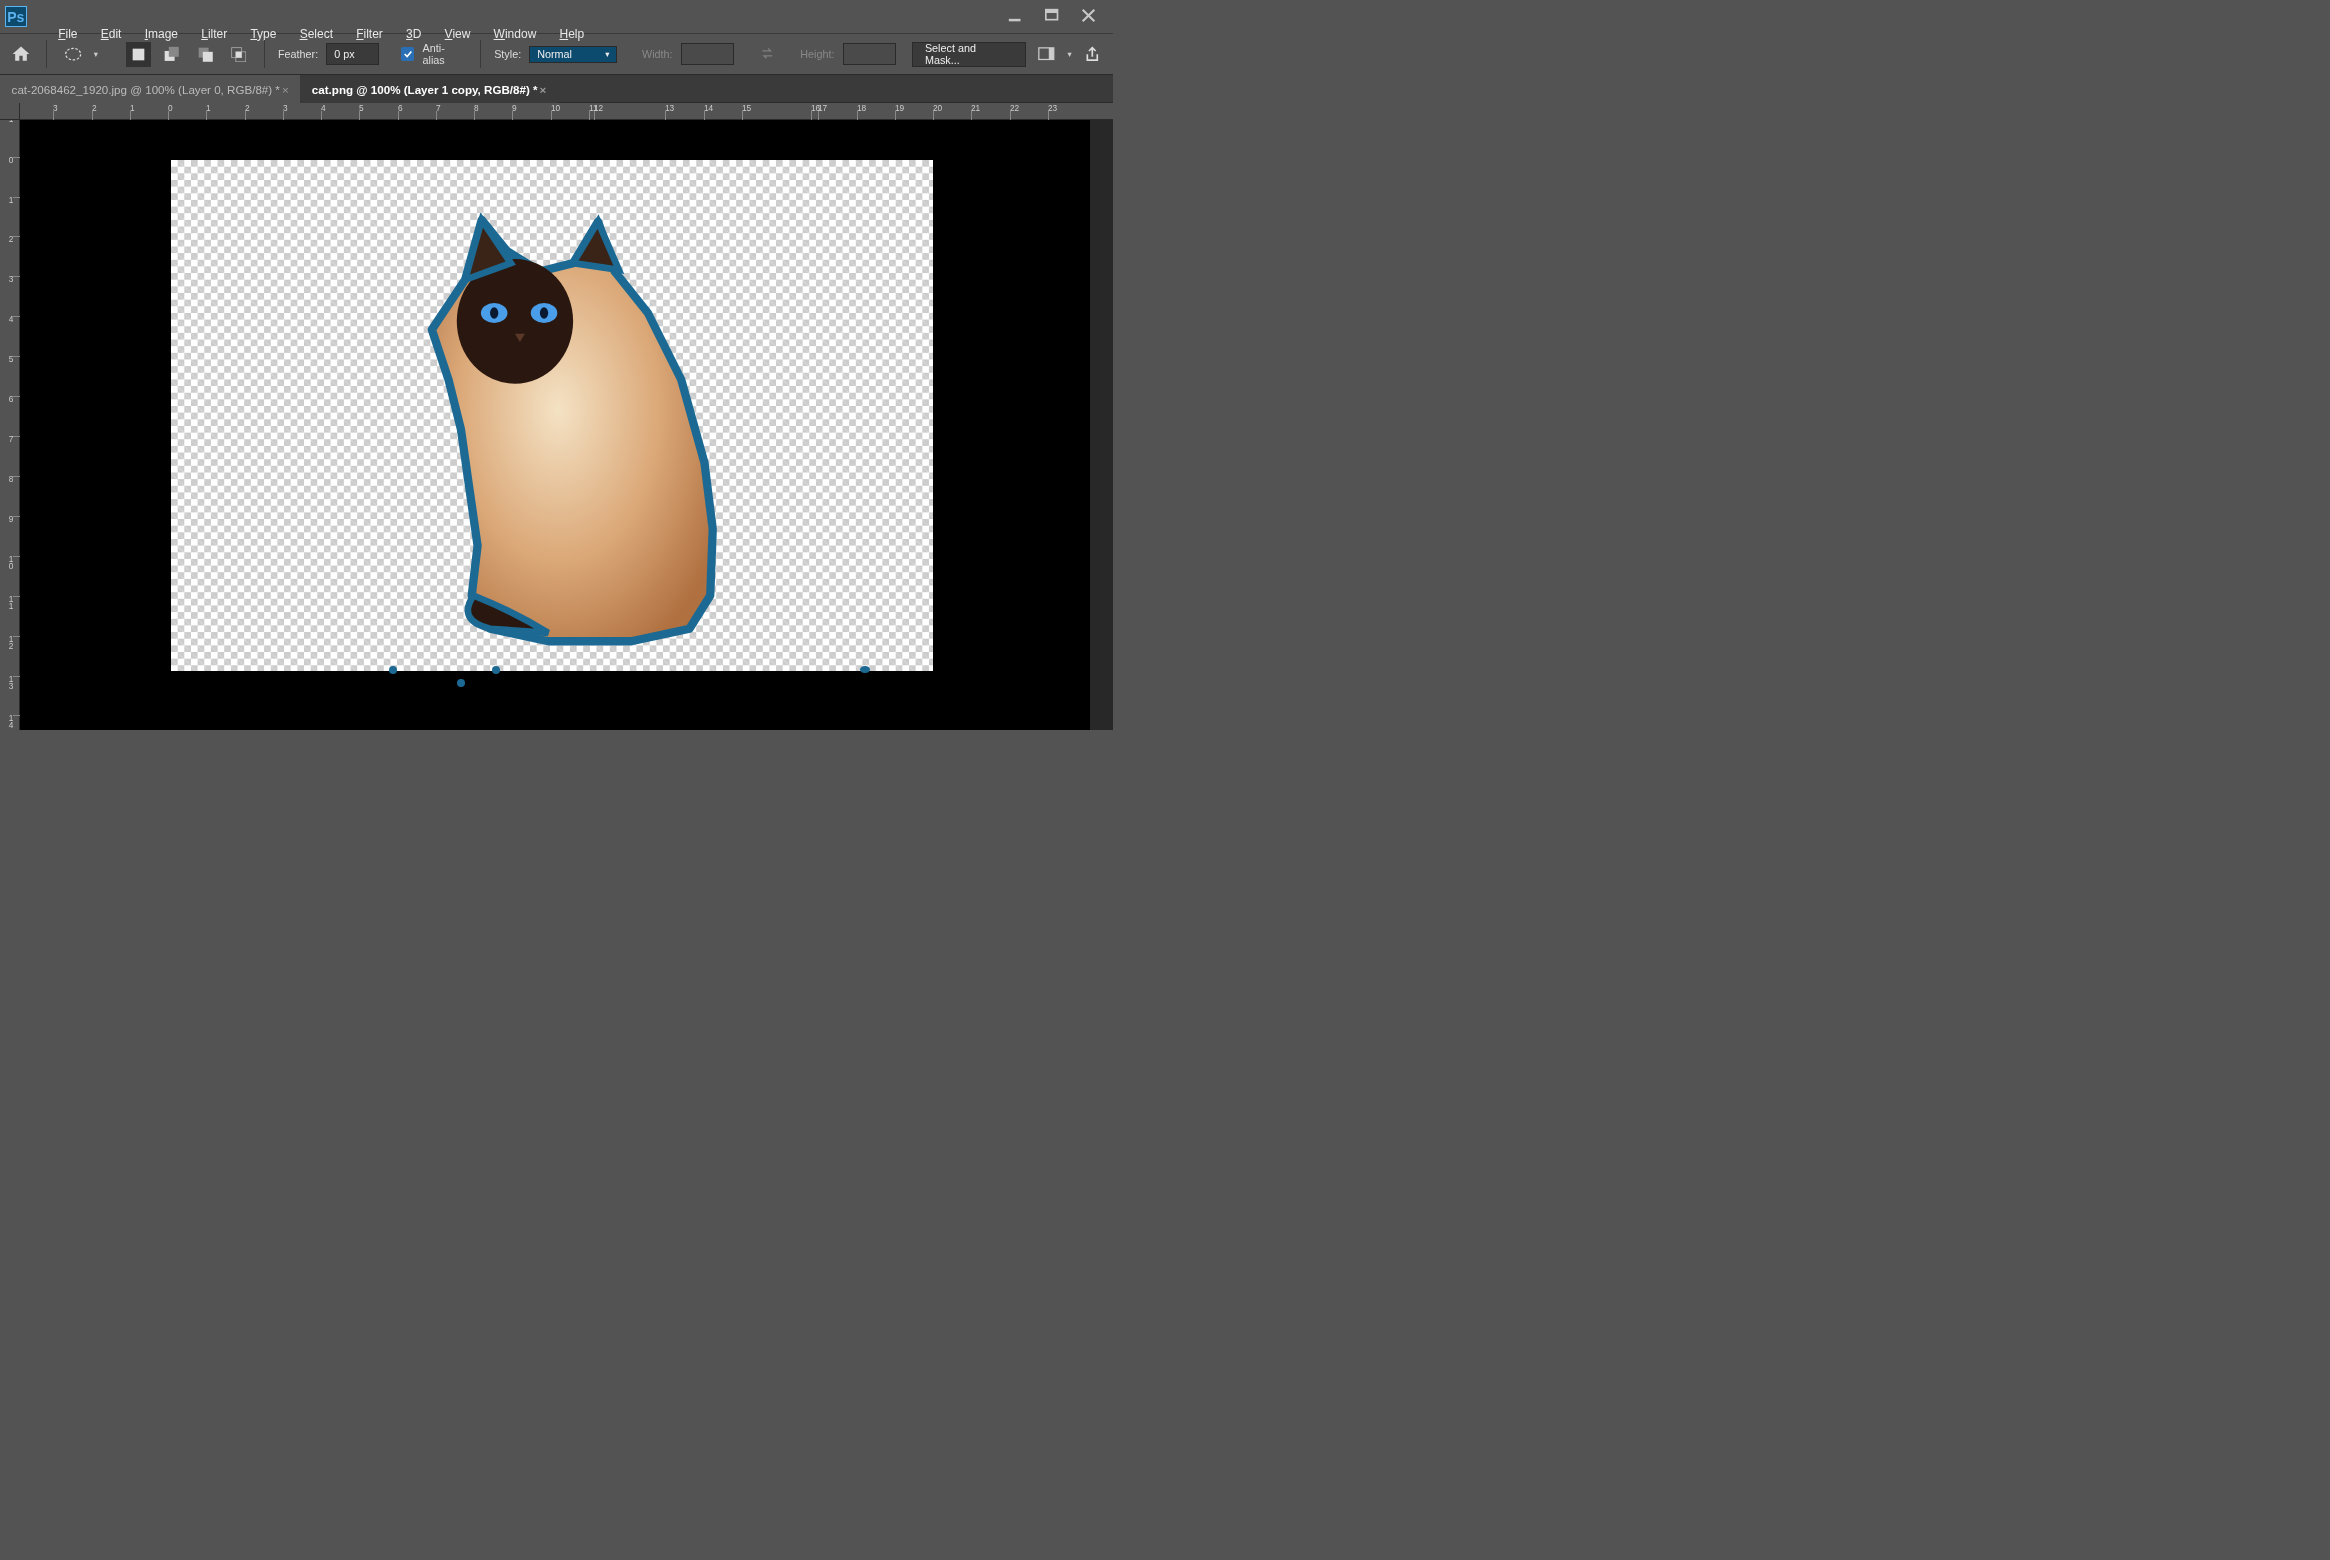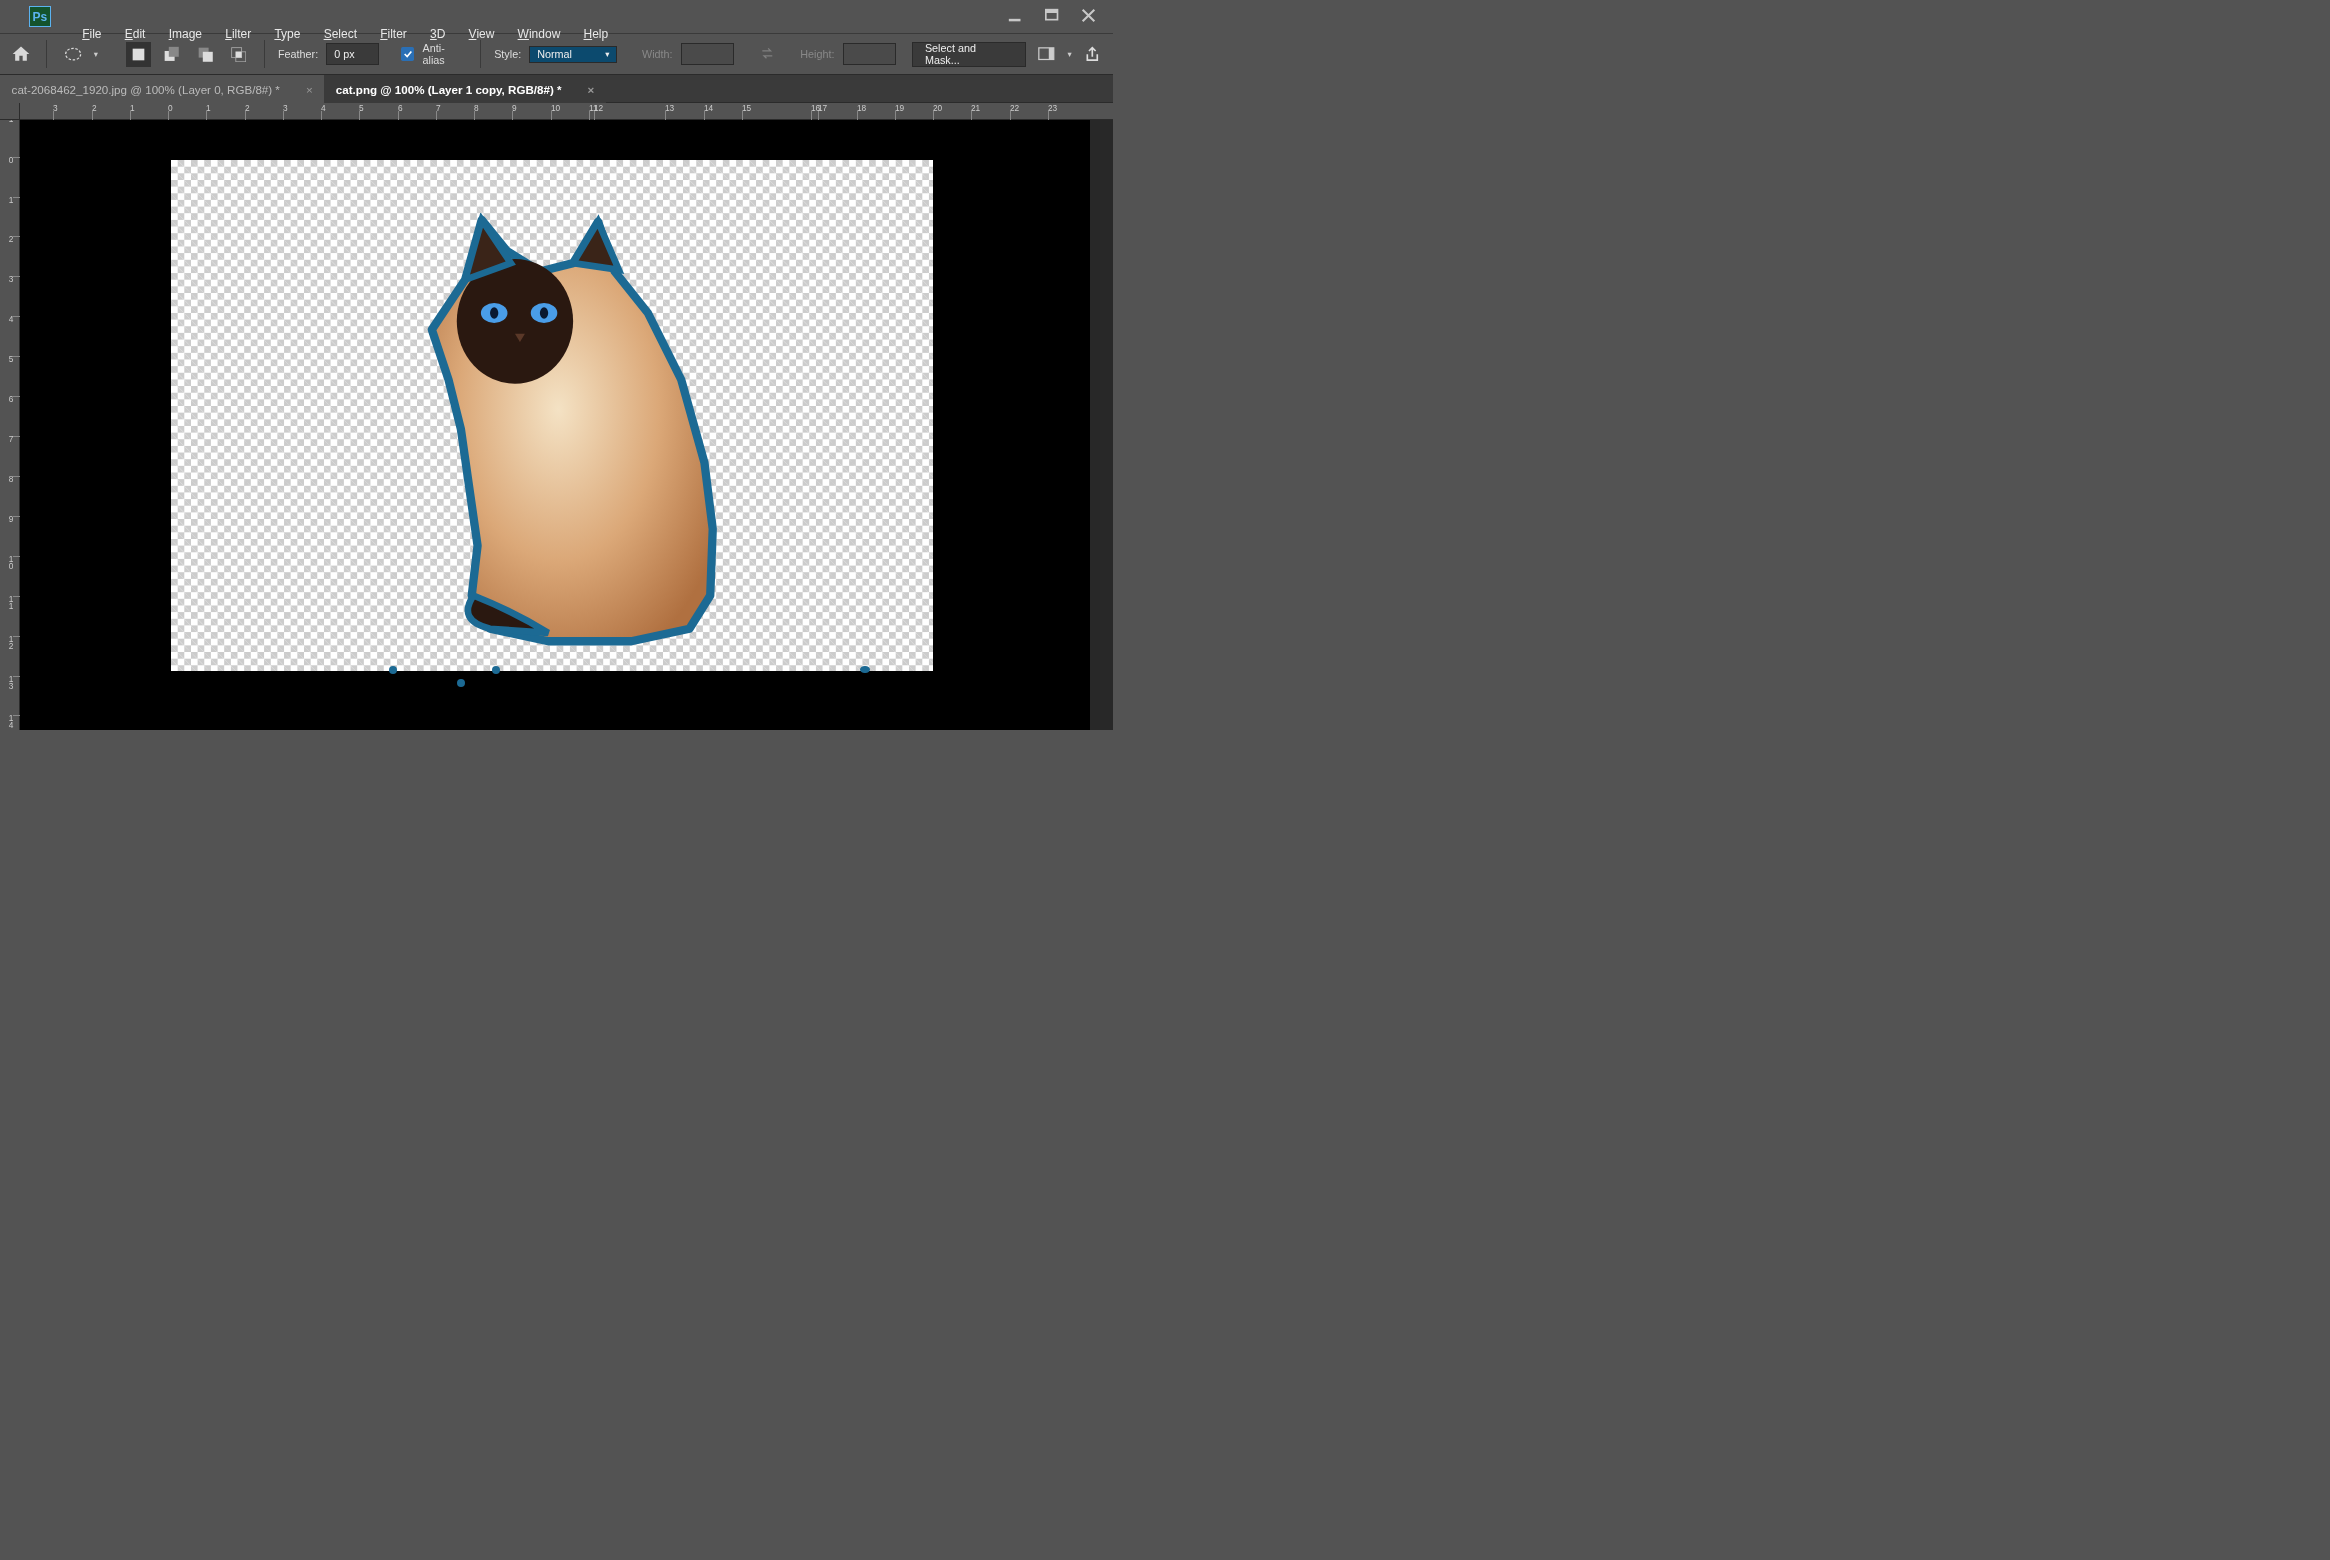--- a/index.html
+++ b/index.html
@@ -1,20 +1,20 @@
 <!DOCTYPE html>
 <html style="font-size:13.3px"><head>
 <meta charset="utf-8">
 <style>
 * { margin:0; padding:0; box-sizing:border-box; font-family:"Segoe UI",Tahoma,sans-serif; user-select:none; }
 body { background:#535353; color:#ddd; width:1113px; height:730px; overflow:hidden; font-size:10.8px; }
 
 
 .menubar { height:33px; background:#535353; display:flex; align-items:center; padding:0 5px; }
-.ps-logo { width:21.6px; height:21.6px; background:#14532d; border:0.8px solid #5bb3f0; display:flex; align-items:center; justify-content:center; color:#5bb3f0; font-weight:bold; font-size:12px; margin-right:20px;margin-left:24px; }
+.ps-logo { width:21.6px; height:21.6px; background:#0c4a6e; border:0.8px solid #5bb3f0; display:flex; align-items:center; justify-content:center; color:#5bb3f0; font-weight:bold; font-size:14px; margin-right:20px; }
 .menu-item { padding:0 11.6px; height:48px; display:flex; align-items:flex-end; color:#e8e8e8; font-size:12px; cursor:pointer; }
 .menu-item .ul { text-decoration:underline; }
 .win-controls { margin-left:auto; display:flex; gap:21.6px; padding-right:11.6px; }
 .win-btn svg { width:15px; height:15px; }
 
 
 .optbar { height:42px; background:#535353; border-top:0.8px solid #3a3a3a; border-bottom:0.8px solid #2b2b2b; display:flex; align-items:center; padding:0 8.3px; gap:8.3px; }
 .sep { width:0.8px; height:28px; background:#3a3a3a; margin:0 5px; }
 .home-icon { width:20px; height:20px; fill:#d8d8d8; }
 .tool-btn { width:25px; height:25px; display:flex; align-items:center; justify-content:center; }
@@ -22,21 +22,21 @@
 .label { color:#ddd; font-size:10.8px; }
 .field { background:#3a3a3a; border:0.8px solid #2a2a2a; height:21.6px; padding:0 6.7px; color:#eee; font-size:10.8px; width:53px; }
 .field.disabled { background:#4a4a4a; color:#888; }
 .check { width:13.3px; height:13.3px; background:#2a6fb5; border-radius:1.7px; display:flex; align-items:center; justify-content:center; }
 .select { background:#0c4a6e; border:0.8px solid #2a2a2a; height:17px; padding:0 6.7px; color:#eee; font-size:10.8px; width:88px; display:flex; align-items:center; justify-content:space-between; }
 .btn { background:#3a3a3a; border:0.8px solid #2a2a2a; height:25px; padding:0 11.6px; color:#eee; font-size:10.8px; display:flex; align-items:center; }
 .disabled-lbl { color:#888; }
 
 
 .tabbar { height:28px; background:#3a3a3a; display:flex; border-bottom:0.8px solid #2b2b2b; }
-.tab { padding:0 11.6px; height:28px; display:flex; align-items:center; gap:26px; font-size:11.6px; color:#bbb; background:#535353;}
+.tab { padding:0 11.6px; height:28px; display:flex; align-items:center; gap:2px; font-size:11.6px; color:#bbb; background:#535353;}
 .tab.active { background:#3a3a3a; color:#fff; font-weight:600; }
 .tab .close { font-size:11.6px; color:#999; }
 
 
 .workspace { position:relative; height:627px; background:#282828; }
 .ruler-corner { position:absolute; top:0; left:0; width:20px; height:16.6px; background:#535353; border-right:0.8px solid #2b2b2b; border-bottom:0.8px solid #2b2b2b; z-index:3; }
 .ruler-h { position:absolute; top:0; left:20px; right:0; height:16.6px; background:#535353; border-bottom:0.8px solid #2b2b2b; z-index:2; display:flex; }
 .ruler-h .tick { position:absolute; top:0; font-size:8.3px; color:#ccc; }
 .ruler-h .tick::after { content:""; position:absolute; left:0; top:8.3px; width:0.8px; height:8.3px; background:#888; }
 .ruler-v { position:absolute; top:16.6px; left:0; width:20px; bottom:0; background:#535353; border-right:0.8px solid #2b2b2b; z-index:2; }

